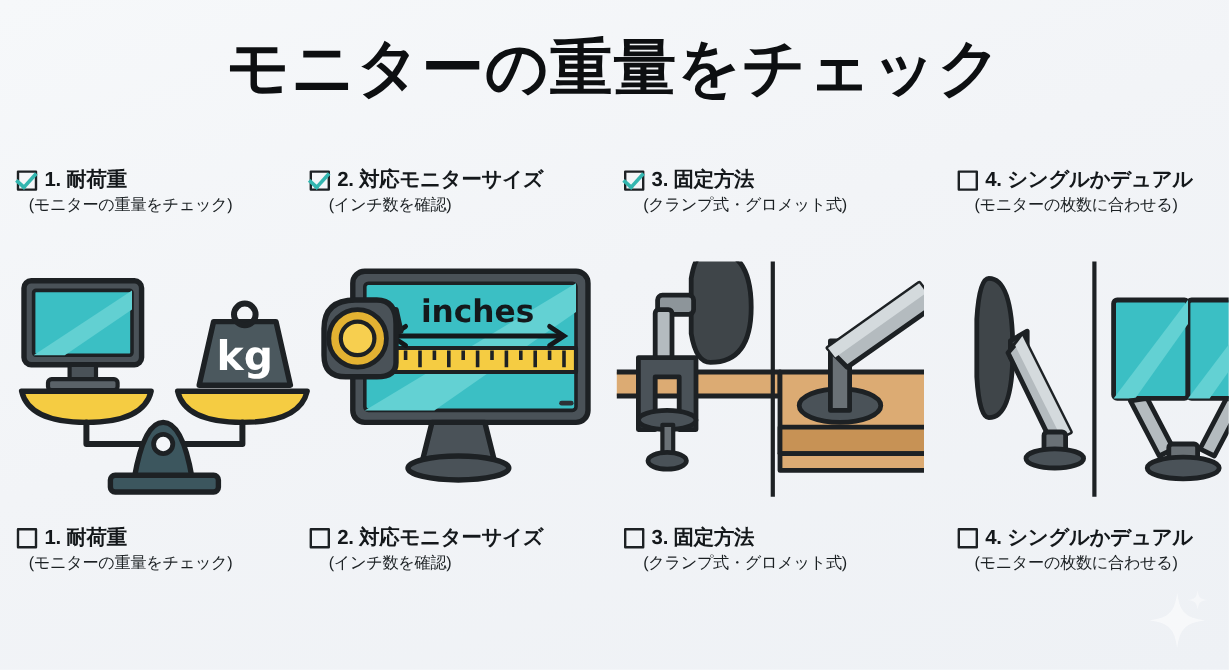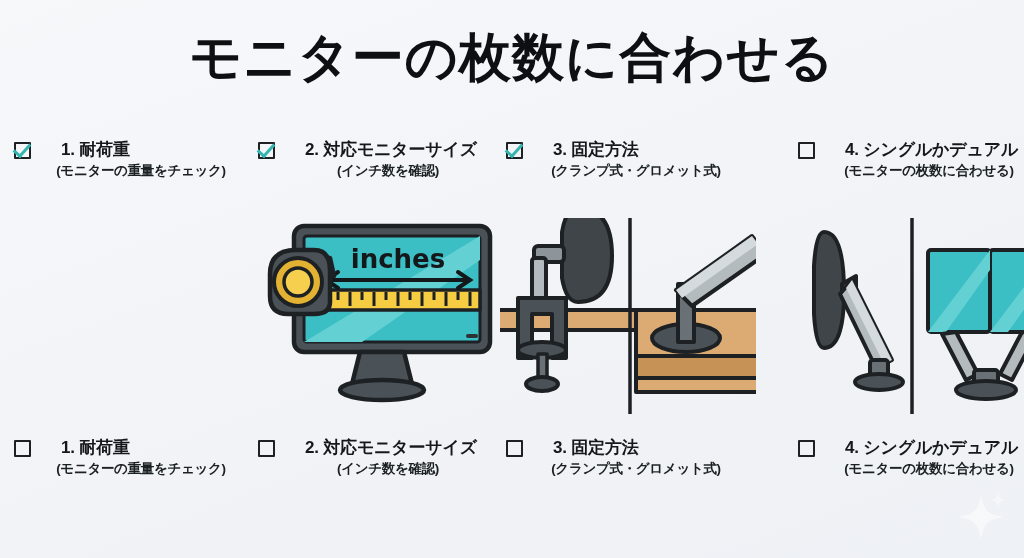--- a/index.html
+++ b/index.html
@@ -41,21 +41,21 @@
 
   
   .col {
     position: absolute;
     top: 140px;
     width: 256px;
     height: 380px;
   }
   .col-0 { left: 8px;   }
   .col-1 { left: 252px; }
-  .col-2 { left: 500px; }
+  .col-2 { left: 514px; }
   .col-3 { left: 796px; }
 
   
   .checkblock {
     position: absolute;
     left: 0;
     width: 256px;
     padding: 0 6px;
   }
   .checkblock.top    { top: 0px; }
@@ -91,29 +91,28 @@
     border-width: 0 3px 3px 0;
     transform: rotate(42deg);
   }
 
   .htext {
     font-size: 17px;
     line-height: 20px;
     font-weight: 700;
     color: #14181b;
     letter-spacing: -0.2px;
-    margin-left: 24px;
   }
   .subtext {
     font-size: 13.5px;
     line-height: 18px;
-    font-weight: 700;
+    font-weight: 400;
     color: #1b2023;
     margin-top: 2px;
-    text-align: center;
+    text-align: left;
     letter-spacing: -0.3px;
     padding-left: 16px;
   }
   .col-3 .subtext { padding-left: 10px; }
   .col-0 .subtext { padding-left: 10px; }
 
   
   .illu {
     position: absolute;
     top: 78px;
@@ -132,32 +131,58 @@
     width: 54px;
     height: 54px;
     opacity: 0.55;
   }
 </style>
 </head>
 <body>
 
 <div id="page">
 
-  <div id="title">モニターの枚数に合わせる</div>
+  <div id="title">モニターの重量をチェック</div>
 
   <div class="col col-0">
 
     <div class="checkblock top">
       <div class="headline">
         <span class="cbox checked"></span>
         <span class="htext">1. 耐荷重</span>
       </div>
       <div class="subtext">(モニターの重量をチェック)</div>
     </div>
 
+    <div class="illu">
+      <svg width="256" height="200" viewBox="0 0 256 200">
+        <g stroke="#1d2124" stroke-width="4.5" stroke-linejoin="round" stroke-linecap="round">
+
+          <rect x="12" y="16" width="98" height="70" rx="6" fill="#4a5258"></rect>
+          <rect x="20" y="24" width="82" height="54" rx="2" fill="#3bbfc4" stroke-width="3"></rect>
+          <path d="M20 78 L102 24 L102 40 L46 78 Z" fill="#62d0d2" stroke="none"></path>
+          <rect x="50" y="86" width="22" height="14" fill="#4a5258" stroke-width="3.5"></rect>
+          <rect x="32" y="98" width="58" height="9" rx="3" fill="#5a6268" stroke-width="3.5"></rect>
+
+          <path d="M170 50 L222 50 L234 103 L158 103 Z" fill="#4b585e"></path>
+          <circle cx="196" cy="44" r="9" fill="none" stroke-width="5"></circle>
+
+          <path d="M10 108 L118 108 Q112 134 64 134 Q16 134 10 108 Z" fill="#f5cc42"></path>
+
+          <path d="M140 108 L248 108 Q242 134 194 134 Q146 134 140 108 Z" fill="#f5cc42"></path>
+
+          <path d="M64 134 L64 152 L194 152 L194 134" fill="none" stroke-width="5"></path>
+
+          <path d="M128 134 Q112 134 104 180 L152 180 Q144 134 128 134 Z" fill="#3c565e"></path>
+          <circle cx="128" cy="152" r="8" fill="#f4f6f9" stroke-width="4"></circle>
+          <rect x="84" y="178" width="90" height="14" rx="4" fill="#3c565e"></rect>
+        </g>
+        <text x="196" y="90" text-anchor="middle" font-family="DejaVu Sans, sans-serif" font-size="34" font-weight="700" fill="#ffffff">kg</text>
+      </svg>
+    </div>
 
     <div class="checkblock bottom">
       <div class="headline">
         <span class="cbox"></span>
         <span class="htext">1. 耐荷重</span>
       </div>
       <div class="subtext">(モニターの重量をチェック)</div>
     </div>
   </div>
 

